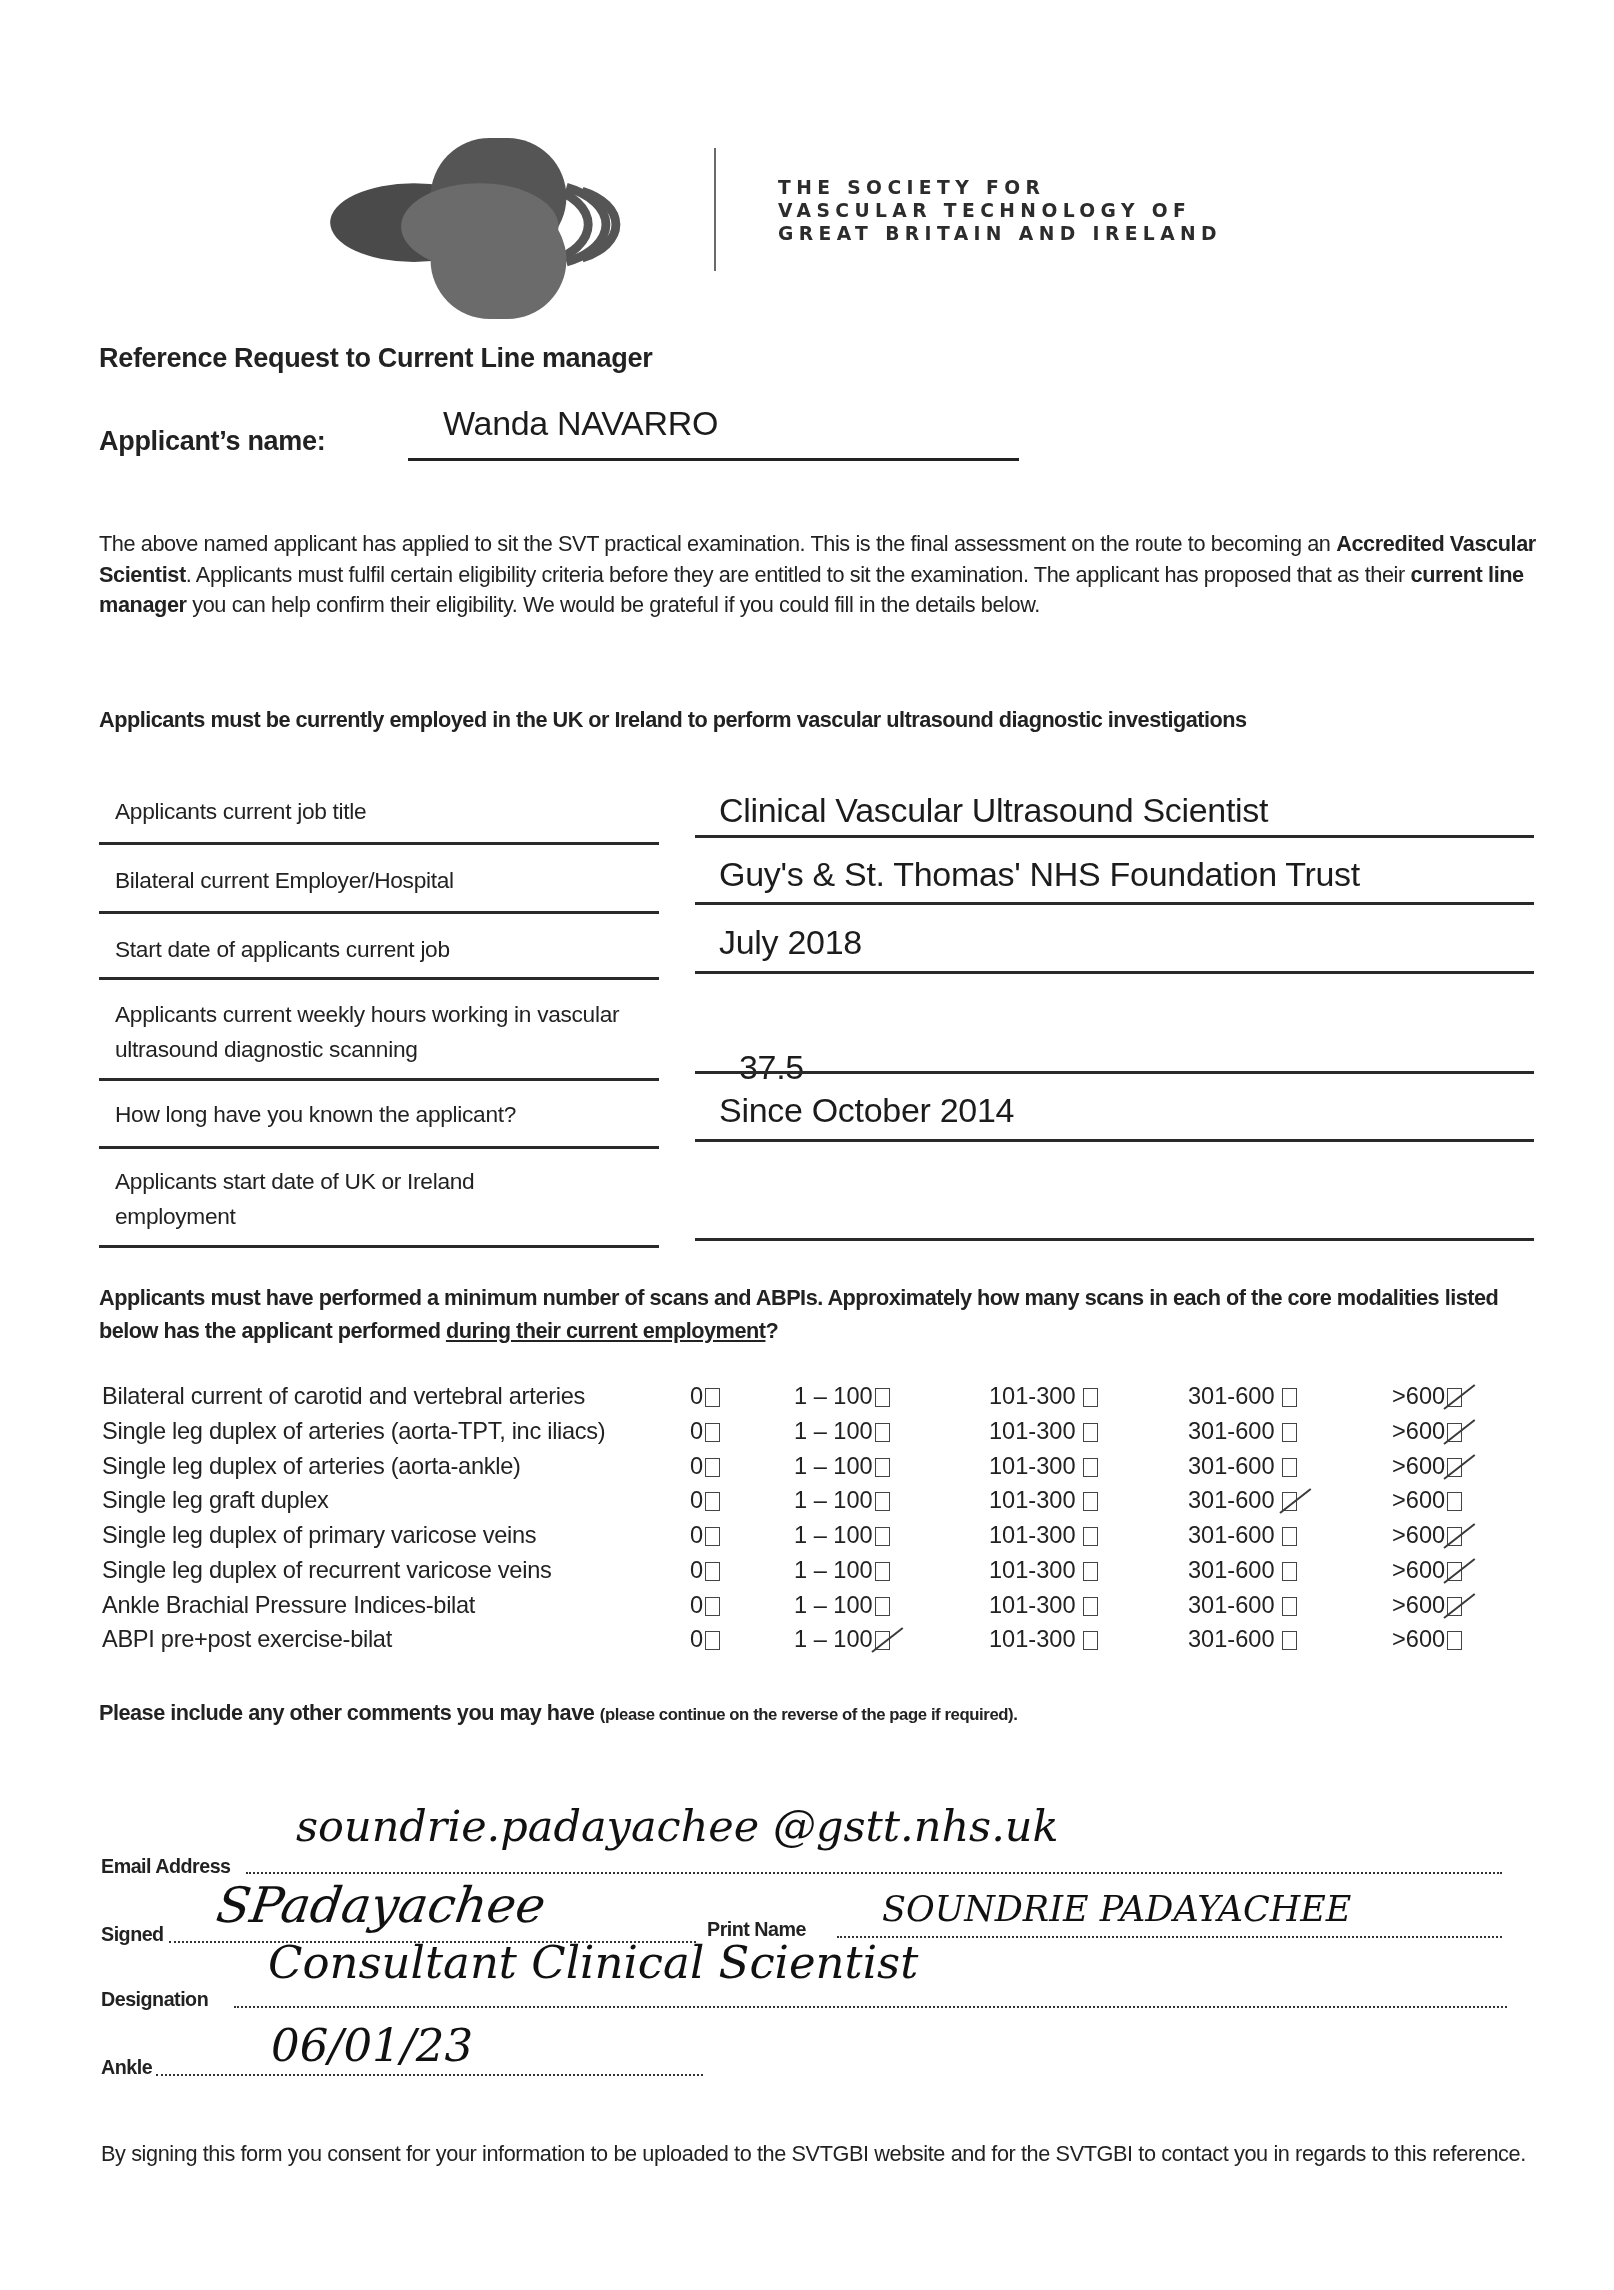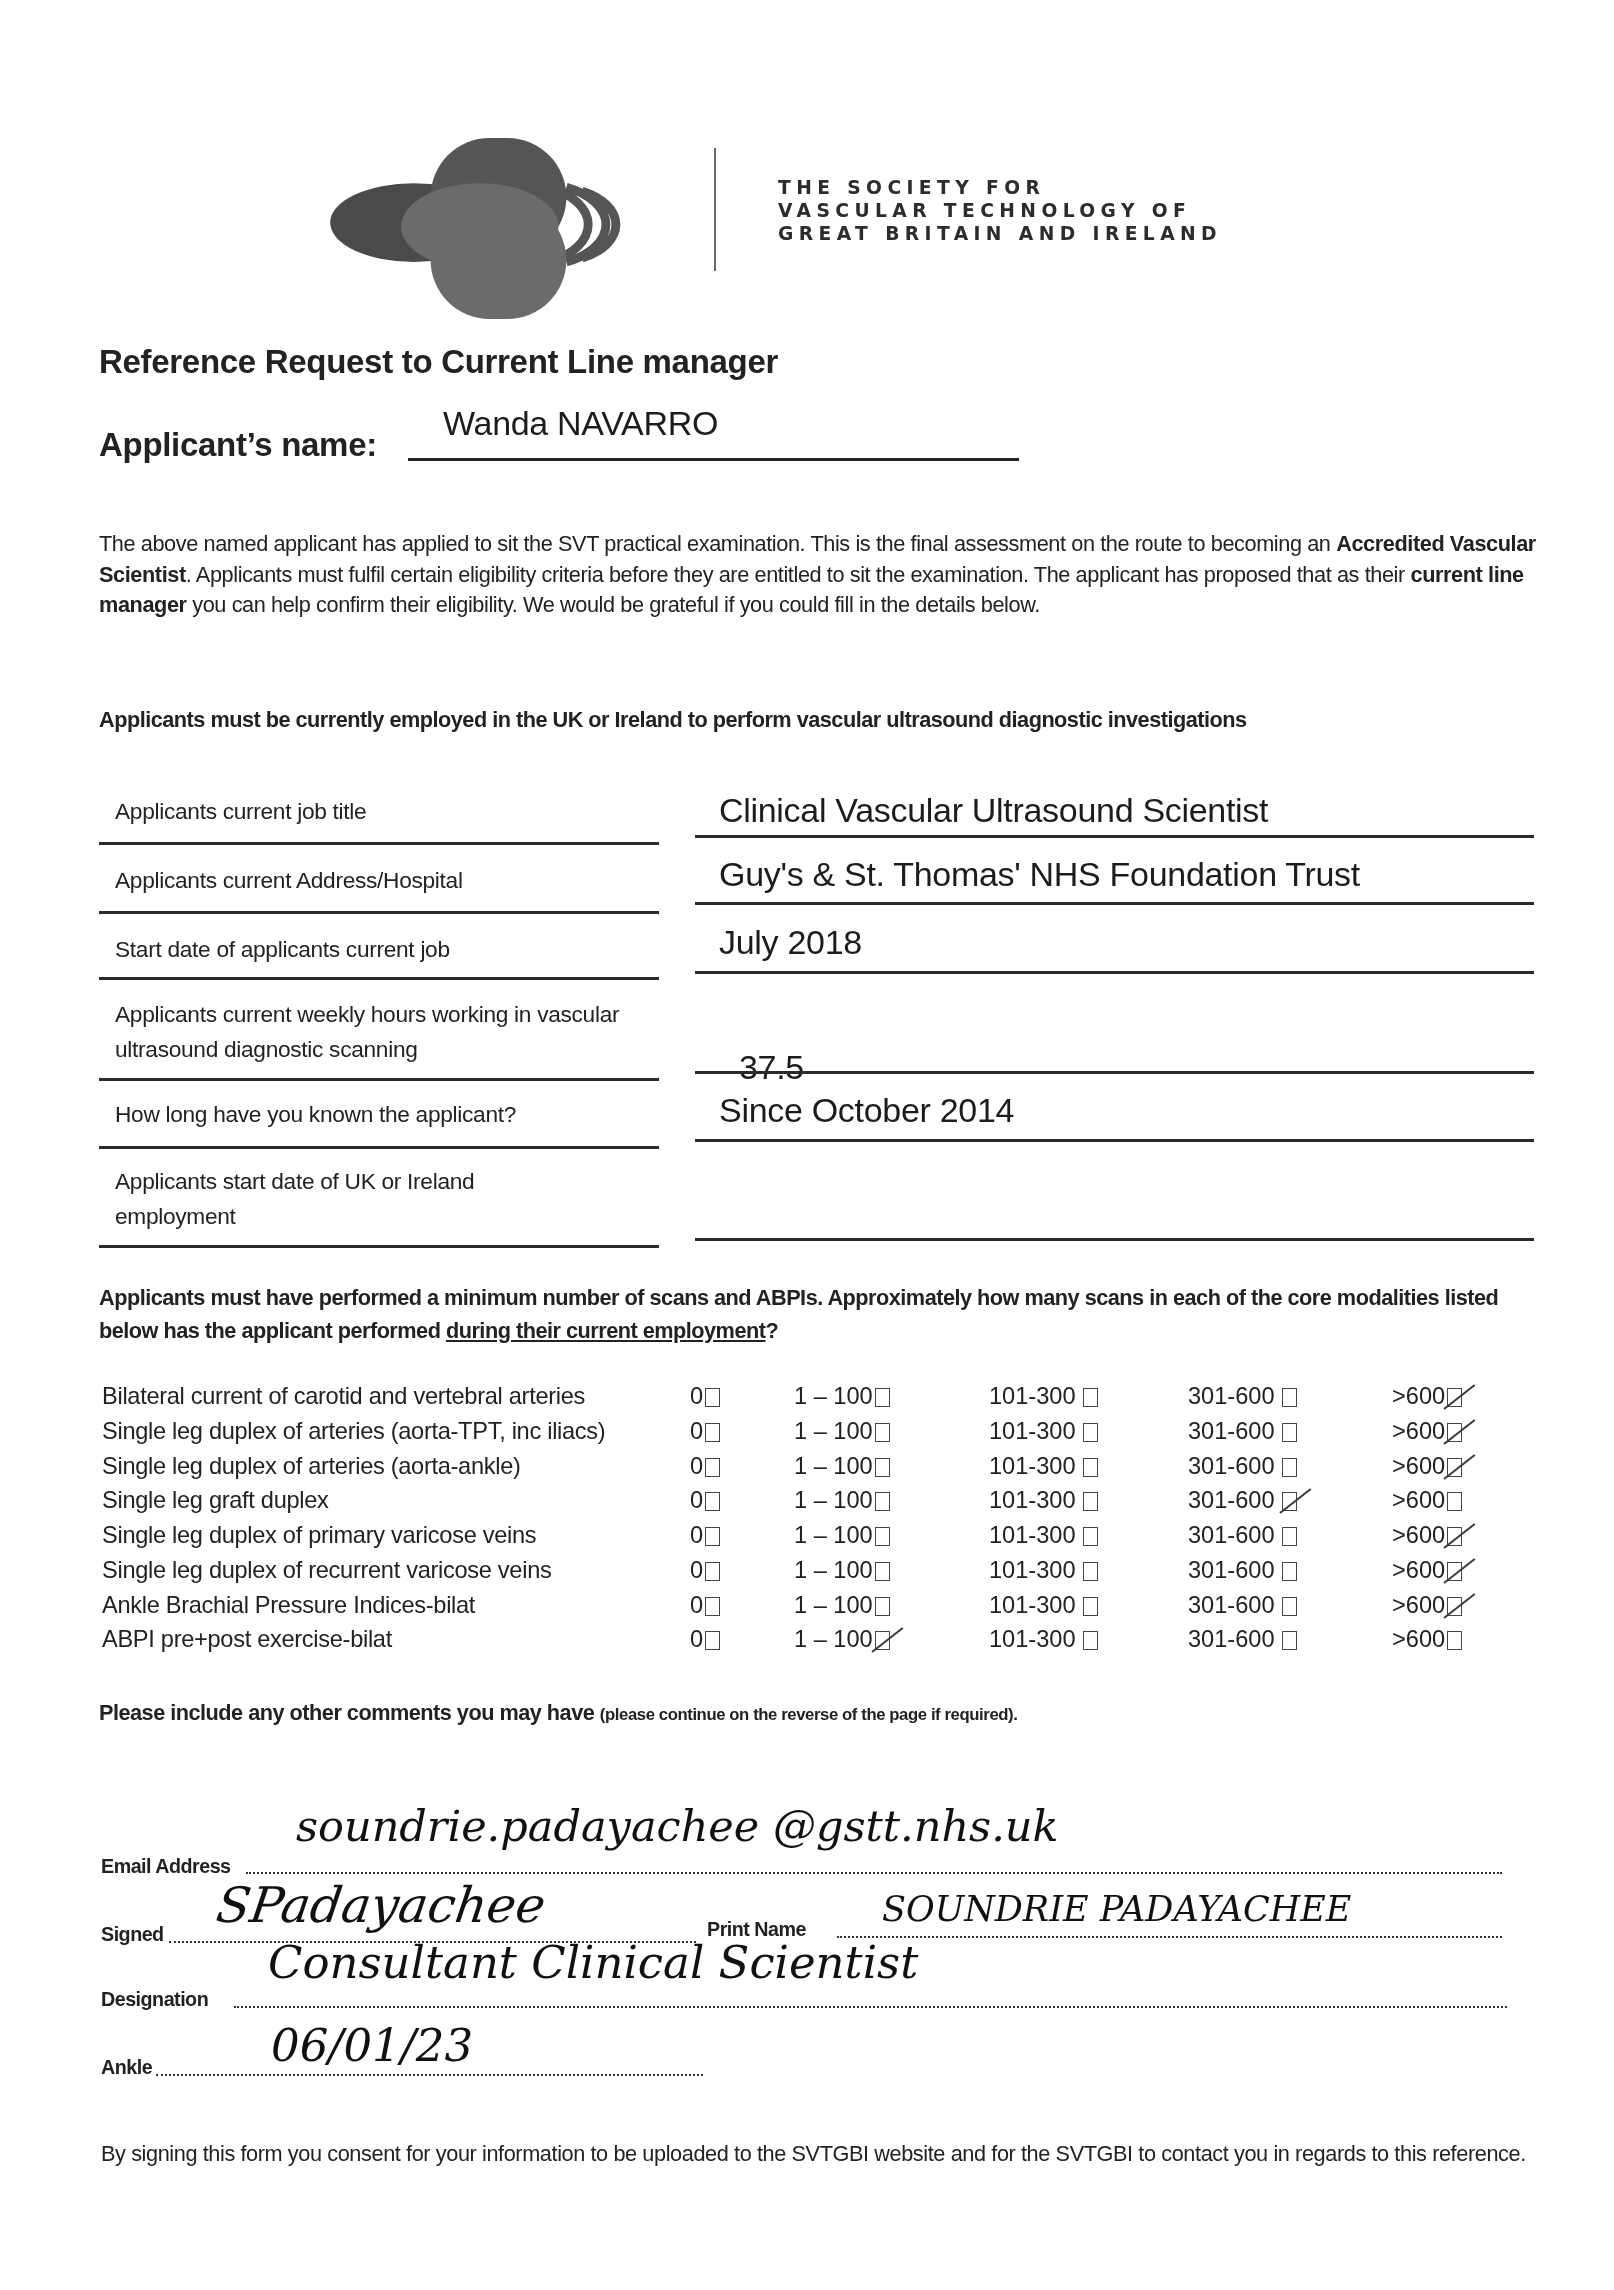--- a/index.html
+++ b/index.html
@@ -5,21 +5,21 @@
   * { box-sizing: border-box; margin: 0; padding: 0; }
   html, body { width: 1615px; height: 2290px; background: #ffffff; }
   body { position: relative; font-family: "Liberation Sans", sans-serif; color: #1a1a1a; overflow: hidden; }
   .abs { position: absolute; }
 
   
   #logo { left: 320px; top: 136px; width: 355px; height: 187px; }
   #logo-divider { left: 714px; top: 148px; width: 2px; height: 123px; background: #6a6a6a; }
   .org-line { position: absolute; left: 778px; font-family: "DejaVu Sans", sans-serif; font-weight: bold; font-size: 18.7px; letter-spacing: 5.4px; color: #2c2c2c; white-space: nowrap; }
 
-  .title { font-family: "Liberation Sans", sans-serif; font-weight: bold; font-size: 33px; color: #222; letter-spacing: -0.3px; }
+  .title { font-family: "Liberation Sans", sans-serif; font-weight: bold; font-size: 27px; color: #222; letter-spacing: -0.3px; }
   .body-text { font-family: "Liberation Sans", sans-serif; font-size: 21.7px; line-height: 30.5px; color: #222; letter-spacing: -0.4px; margin-top: 24px; }
   .bold-text { font-family: "Liberation Sans", sans-serif; font-weight: bold; font-size: 21.7px; color: #222; letter-spacing: -0.5px; }
   .typed { font-family: "Liberation Sans", sans-serif; font-size: 34px; color: #1c1c1c; letter-spacing: -0.3px; }
 
   #name-line { left: 408px; top: 458px; width: 611px; height: 3px; background: #222; }
 
   .field-label { position: absolute; left: 115px; font-size: 22.7px; line-height: 35px; color: #222; letter-spacing: -0.3px; }
   .field-value { position: absolute; left: 719px; font-size: 34px; color: #1c1c1c; letter-spacing: -0.3px; white-space: nowrap; }
   .rule-left { position: absolute; left: 99px; width: 560px; height: 3px; background: #2a2a2a; }
   .rule-right { position: absolute; left: 695px; width: 839px; height: 3px; background: #2a2a2a; }
@@ -68,21 +68,21 @@
   <span>The above named applicant has applied to sit the SVT practical examination. This is the final assessment on the route to becoming an </span><b>Accredited Vascular Scientist</b><span>. Applicants must fulfil certain eligibility criteria before they are entitled to sit the examination.  The applicant has proposed that as their </span><b>current line manager</b><span> you can help confirm their eligibility.  We would be grateful if you could fill in the details below.</span>
 </div>
 
 <div class="abs bold-text" style="left:99px; top:707px;">Applicants must be currently employed in the UK or Ireland to perform vascular ultrasound diagnostic investigations</div>
 
 <div class="field-label" style="top:794px;">Applicants current job title</div>
 <div class="field-value" style="top:791px;">Clinical Vascular Ultrasound Scientist</div>
 <div class="rule-left" style="top:842px;"></div>
 <div class="rule-right" style="top:835px;"></div>
 
-<div class="field-label" style="top:863px;">Applicants current Address/Hospital</div>
+<div class="field-label" style="top:863px;">Bilateral current Employer/Hospital</div>
 <div class="field-value" style="top:855px;">Guy's &amp; St. Thomas' NHS Foundation Trust</div>
 <div class="rule-left" style="top:911px;"></div>
 <div class="rule-right" style="top:902px;"></div>
 
 <div class="field-label" style="top:932px;">Start date of applicants current job</div>
 <div class="field-value" style="top:923px;">July 2018</div>
 <div class="rule-left" style="top:977px;"></div>
 <div class="rule-right" style="top:971px;"></div>
 
 <div class="field-label" style="top:997px; width:532px;">Applicants current weekly hours working in vascular ultrasound diagnostic scanning</div>

